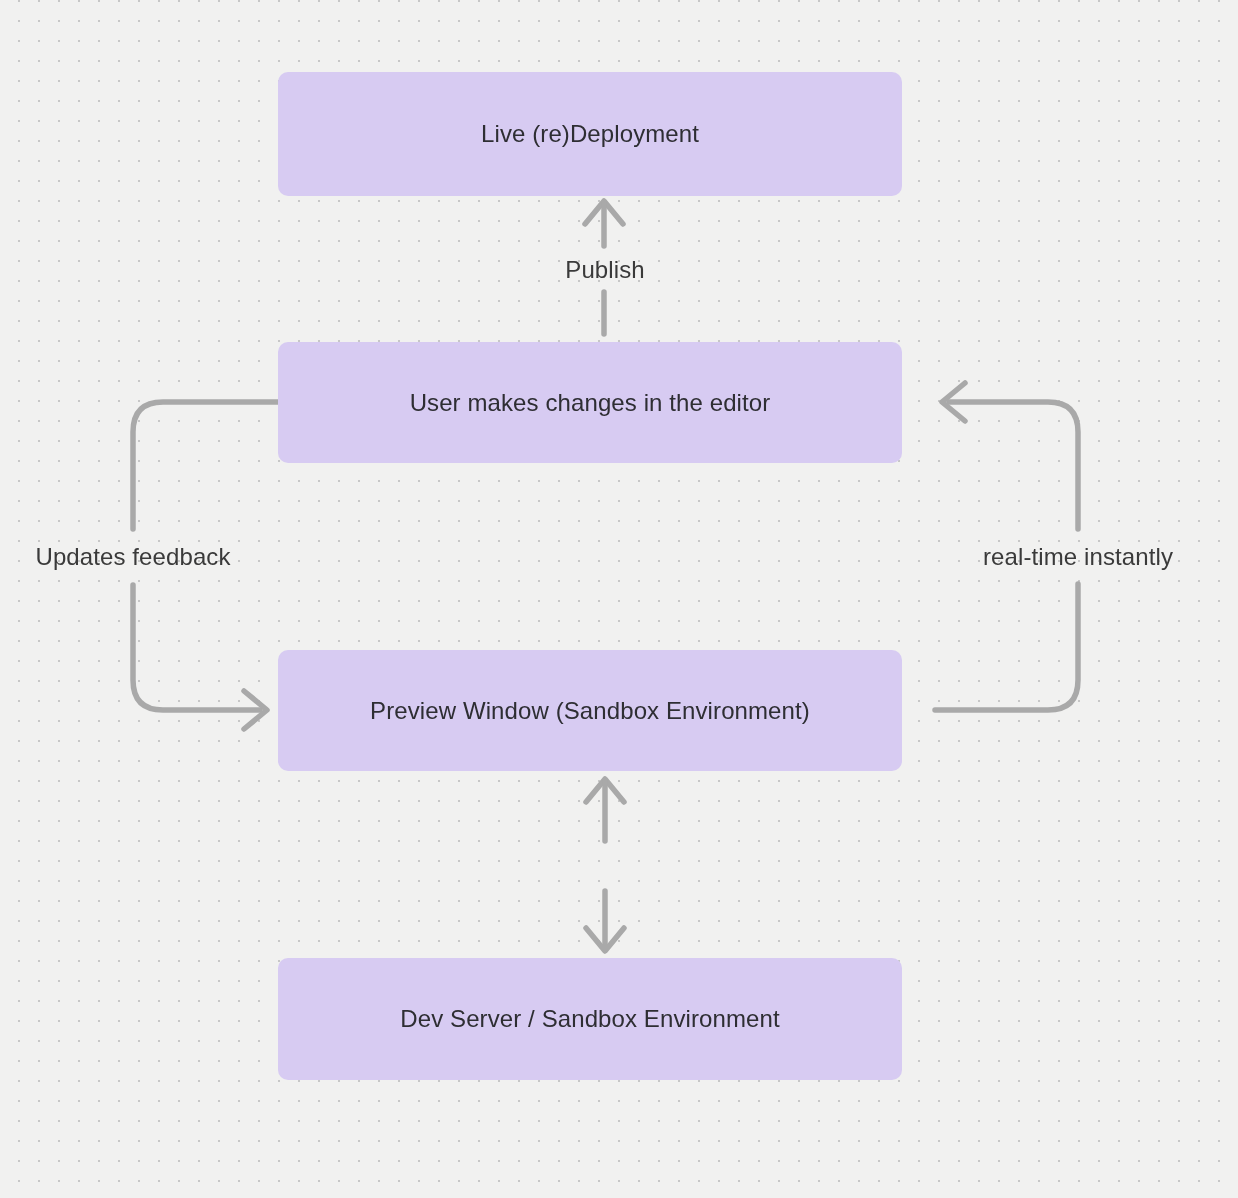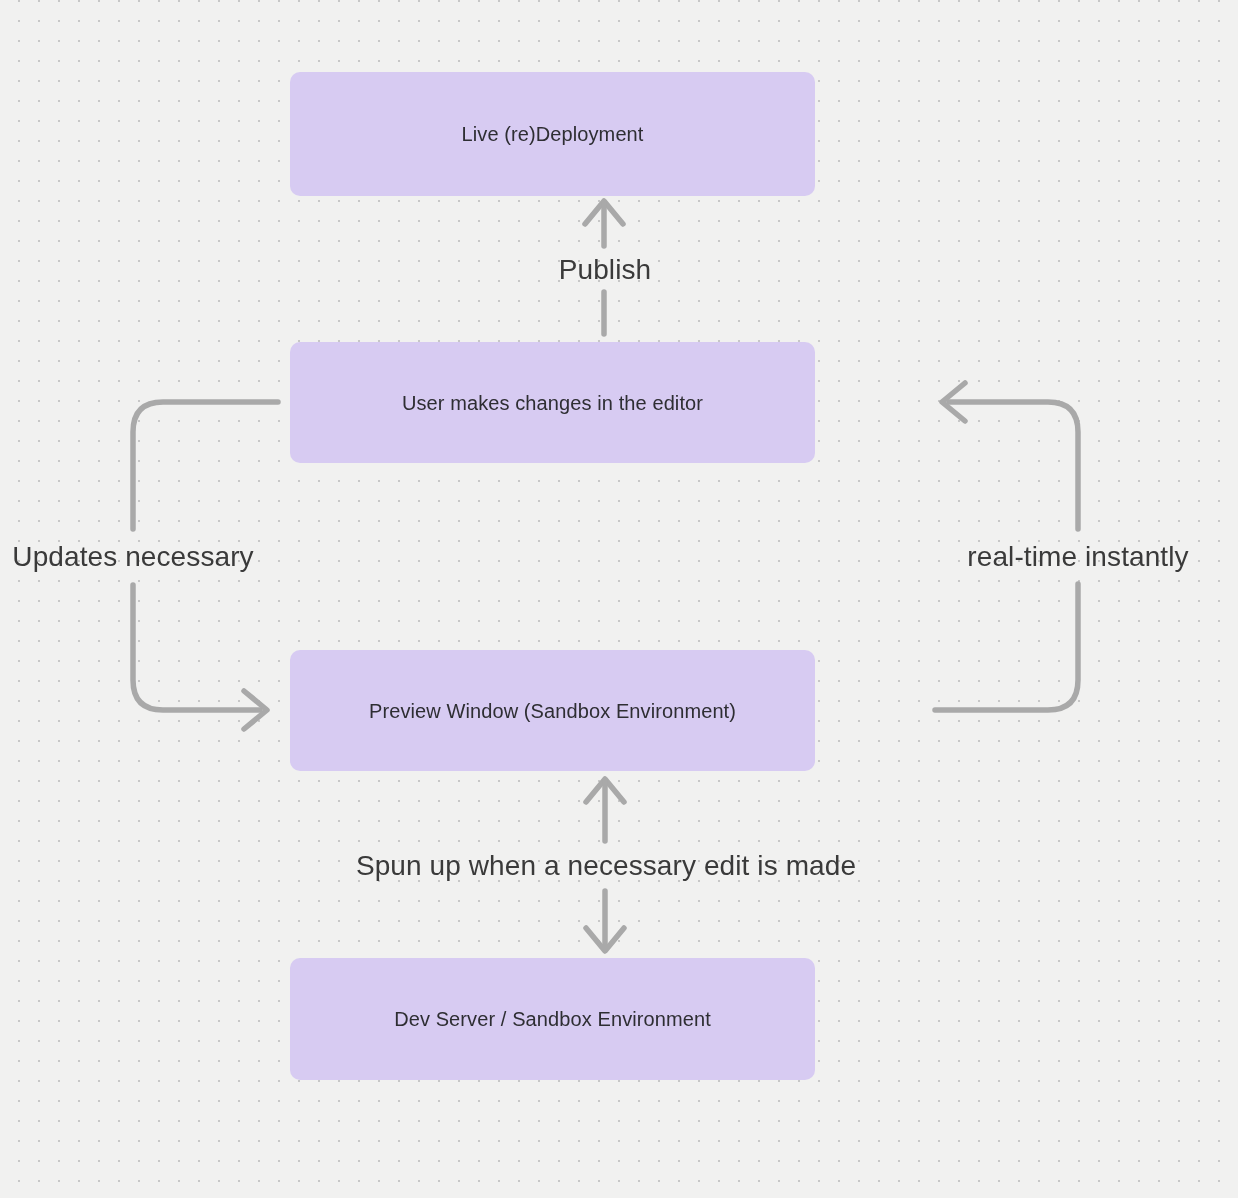--- a/index.html
+++ b/index.html
@@ -27,42 +27,42 @@
   }
   .arrow-layer path {
     fill: none;
     stroke: #a9a9a9;
     stroke-width: 5.5;
     stroke-linecap: round;
     stroke-linejoin: round;
   }
   .node {
     position: absolute;
-    left: 290px;
-    width: 525px;
+    left: 278px;
+    width: 624px;
     background: #d7cbf2;
     border-radius: 10px;
     display: flex;
     align-items: center;
     justify-content: center;
     color: #2e2e33;
-    font-size: 20px;
+    font-size: 24px;
     line-height: 1.3;
     letter-spacing: 0.1px;
   }
   .node-1 { top: 72px;  height: 124px; }
   .node-2 { top: 342px; height: 121px; justify-content: center; }
   .node-3 { top: 650px; height: 121px; }
   .node-4 { top: 958px; height: 122px; }
   .edge-label {
     position: absolute;
     transform: translate(-50%, -50%);
     white-space: nowrap;
     color: #3a3a3a;
-    font-size: 28px;
+    font-size: 24px;
     letter-spacing: 0.1px;
   }
   .el-publish   { left: 605px;  top: 270px; }
   .el-updates   { left: 133px;  top: 557px; }
   .el-feedback  { left: 1078px; top: 557px; }
   .el-spun-up   { left: 606px;  top: 866px; }
 </style>
 </head>
 <body>
 
@@ -103,17 +103,16 @@
     <span>User makes changes in the editor</span>
   </div>
   <div class="node node-3">
     <span>Preview Window (Sandbox Environment)</span>
   </div>
   <div class="node node-4">
     <span>Dev Server / Sandbox Environment</span>
   </div>
 
   <div class="edge-label el-publish">Publish</div>
-  <div class="edge-label el-updates">Updates necessary</div>
+  <div class="edge-label el-updates">Updates feedback</div>
   <div class="edge-label el-feedback">real-time instantly</div>
-  <div class="edge-label el-spun-up">Spun up when a necessary edit is made</div>
 
 </div>
 
 </body></html>

